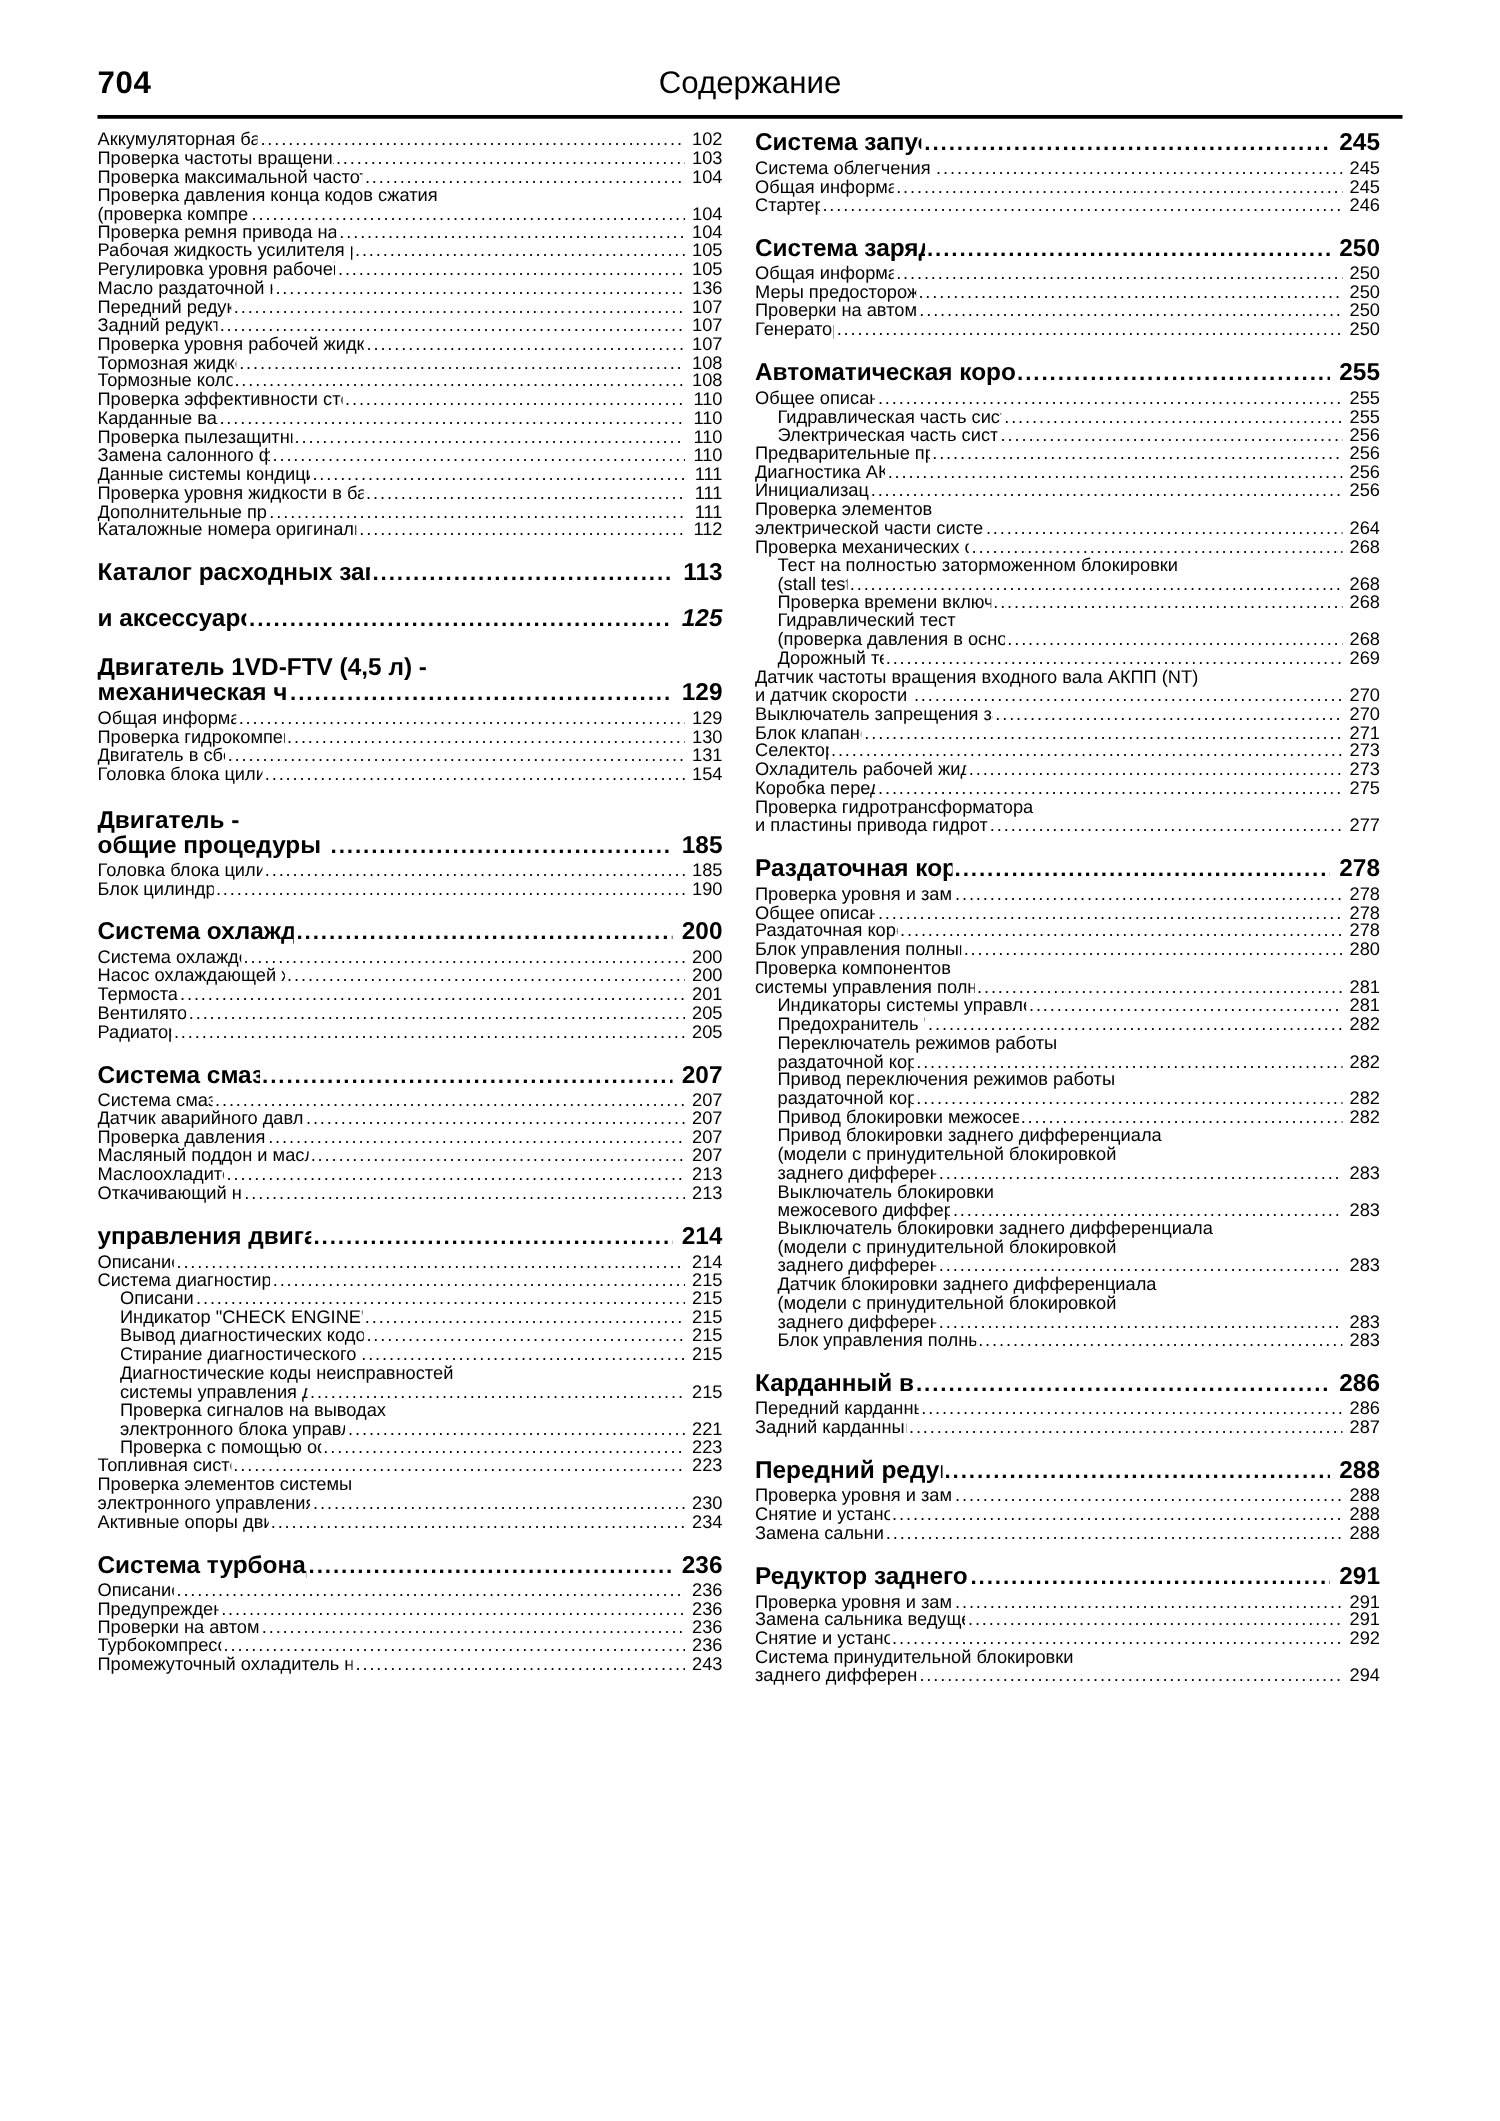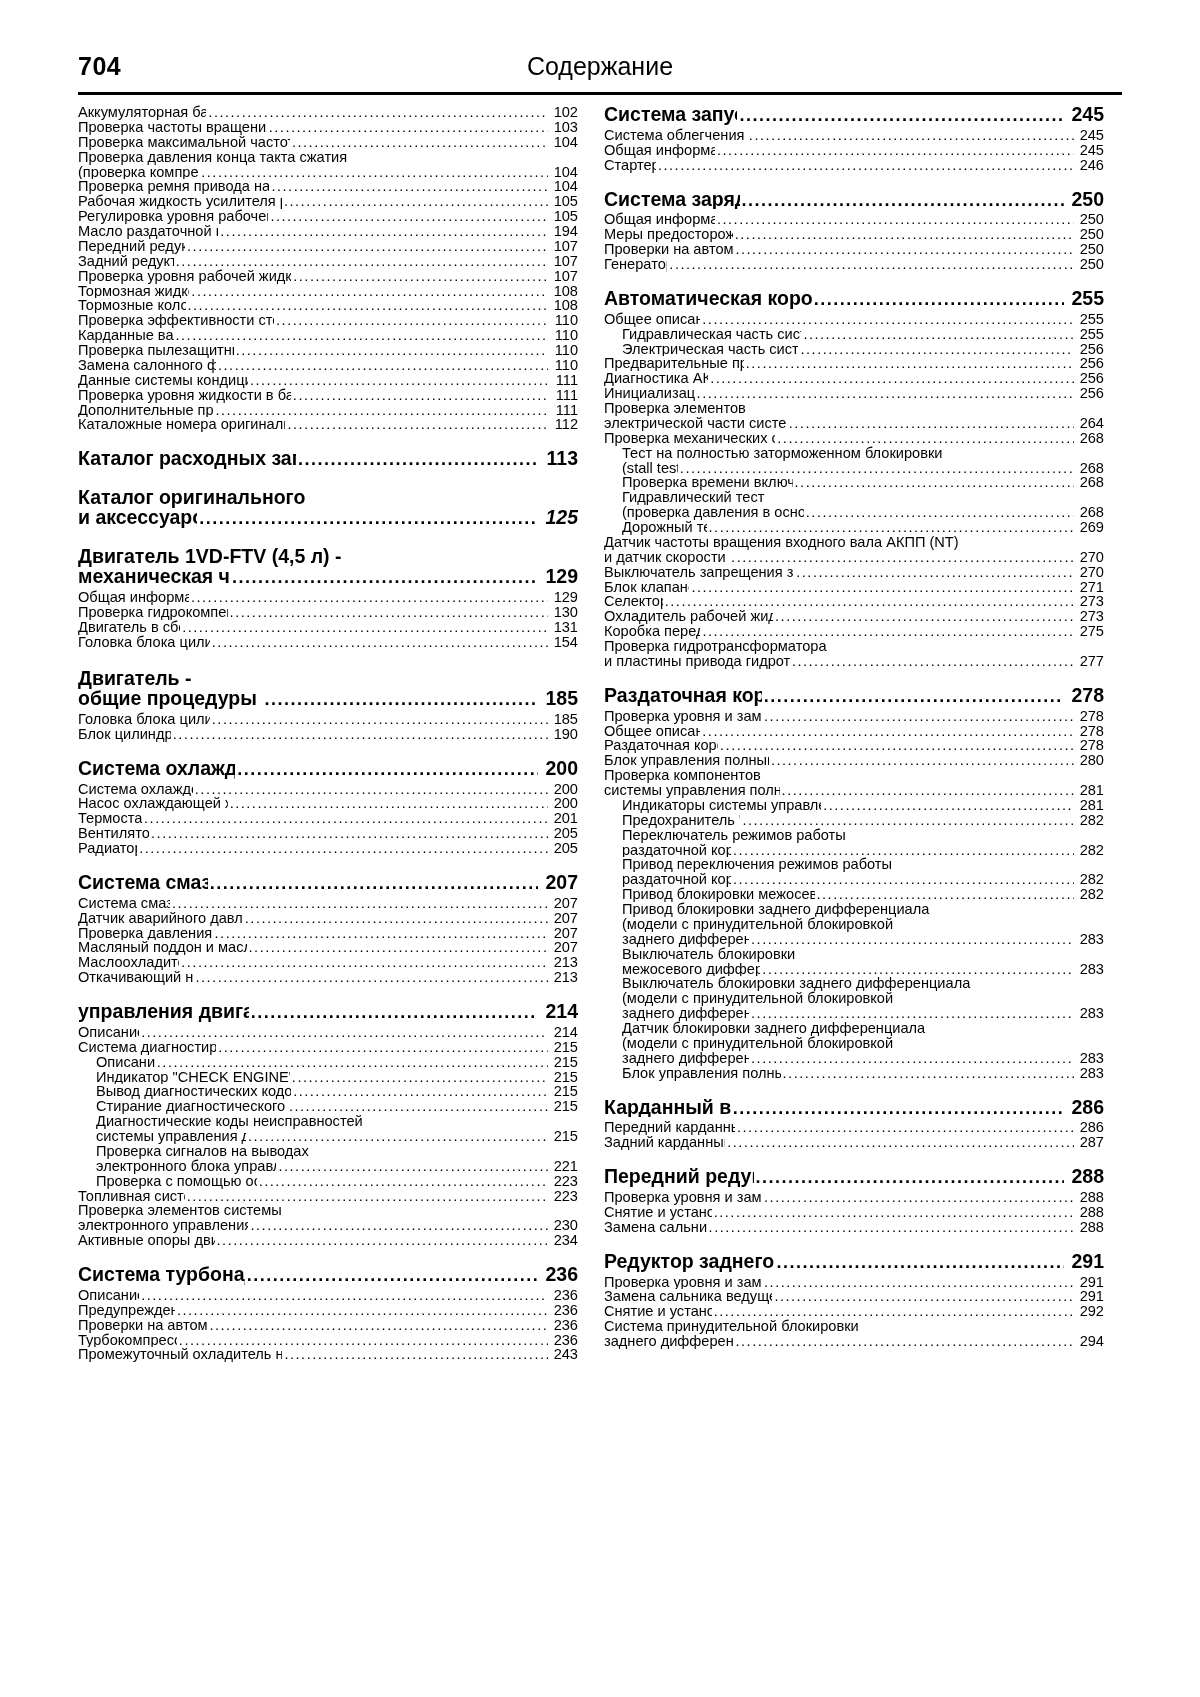--- a/index.html
+++ b/index.html
@@ -139,21 +139,21 @@
         <div class="entry lvl-1">
           <span class="label">Проверка частоты вращения холостого хода</span>
           <span class="dots">................................................................................</span>
           <span class="pg">103</span>
         </div>
         <div class="entry lvl-1">
           <span class="label">Проверка максимальной частоты вращения двигателя</span>
           <span class="dots">................................................................................</span>
           <span class="pg">104</span>
         </div>
-        <div class="cont i1">Проверка давления конца такта сжатия</div>
+        <div class="cont i1">Проверка давления конца кодов сжатия</div>
         <div class="entry lvl-1">
           <span class="label">(проверка компрессии)</span>
           <span class="dots">................................................................................</span>
           <span class="pg">104</span>
         </div>
         <div class="entry lvl-1">
           <span class="label">Проверка ремня привода навесных агрегатов</span>
           <span class="dots">................................................................................</span>
           <span class="pg">104</span>
         </div>
@@ -163,21 +163,21 @@
           <span class="pg">105</span>
         </div>
         <div class="entry lvl-1">
           <span class="label">Регулировка уровня рабочей жидкости АКПП</span>
           <span class="dots">................................................................................</span>
           <span class="pg">105</span>
         </div>
         <div class="entry lvl-1">
           <span class="label">Масло раздаточной коробки</span>
           <span class="dots">................................................................................</span>
-          <span class="pg">194</span>
+          <span class="pg">136</span>
         </div>
         <div class="entry lvl-1">
           <span class="label">Передний редуктор</span>
           <span class="dots">................................................................................</span>
           <span class="pg">107</span>
         </div>
         <div class="entry lvl-1">
           <span class="label">Задний редуктор</span>
           <span class="dots">................................................................................</span>
           <span class="pg">107</span>
@@ -236,21 +236,20 @@
           <span class="label">Каталожные номера оригинальных запасных частей</span>
           <span class="dots">................................................................................</span>
           <span class="pg">112</span>
         </div>
         <div class="entry lvl-head">
           <span class="label">Каталог расходных запасных частей</span>
           <span class="dots">............................................................</span>
           <span class="pg">113</span>
         </div>
         <div class="head-multiline">
-          <div class="topline">Каталог оригинального</div>
           <div class="entry" style="font-size: 19.5px; font-weight: bold;">
             <span class="label">и аксессуаров</span>
             <span class="dots" style="font-size: 18px;">............................................................</span>
             <span class="pg" style="min-width: 40px; font-style: italic;">125</span>
           </div>
         </div>
         <div class="head-multiline">
           <div class="topline">Двигатель 1VD-FTV (4,5 л) -</div>
           <div class="entry" style="font-size: 19.5px; font-weight: bold;">
             <span class="label">механическая часть</span>

